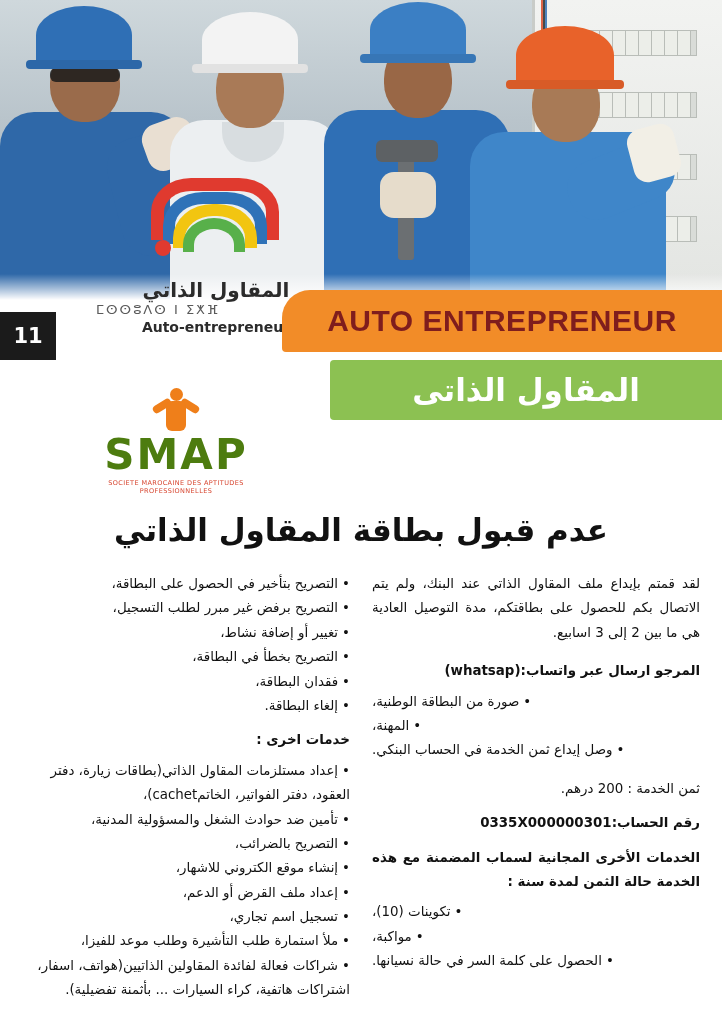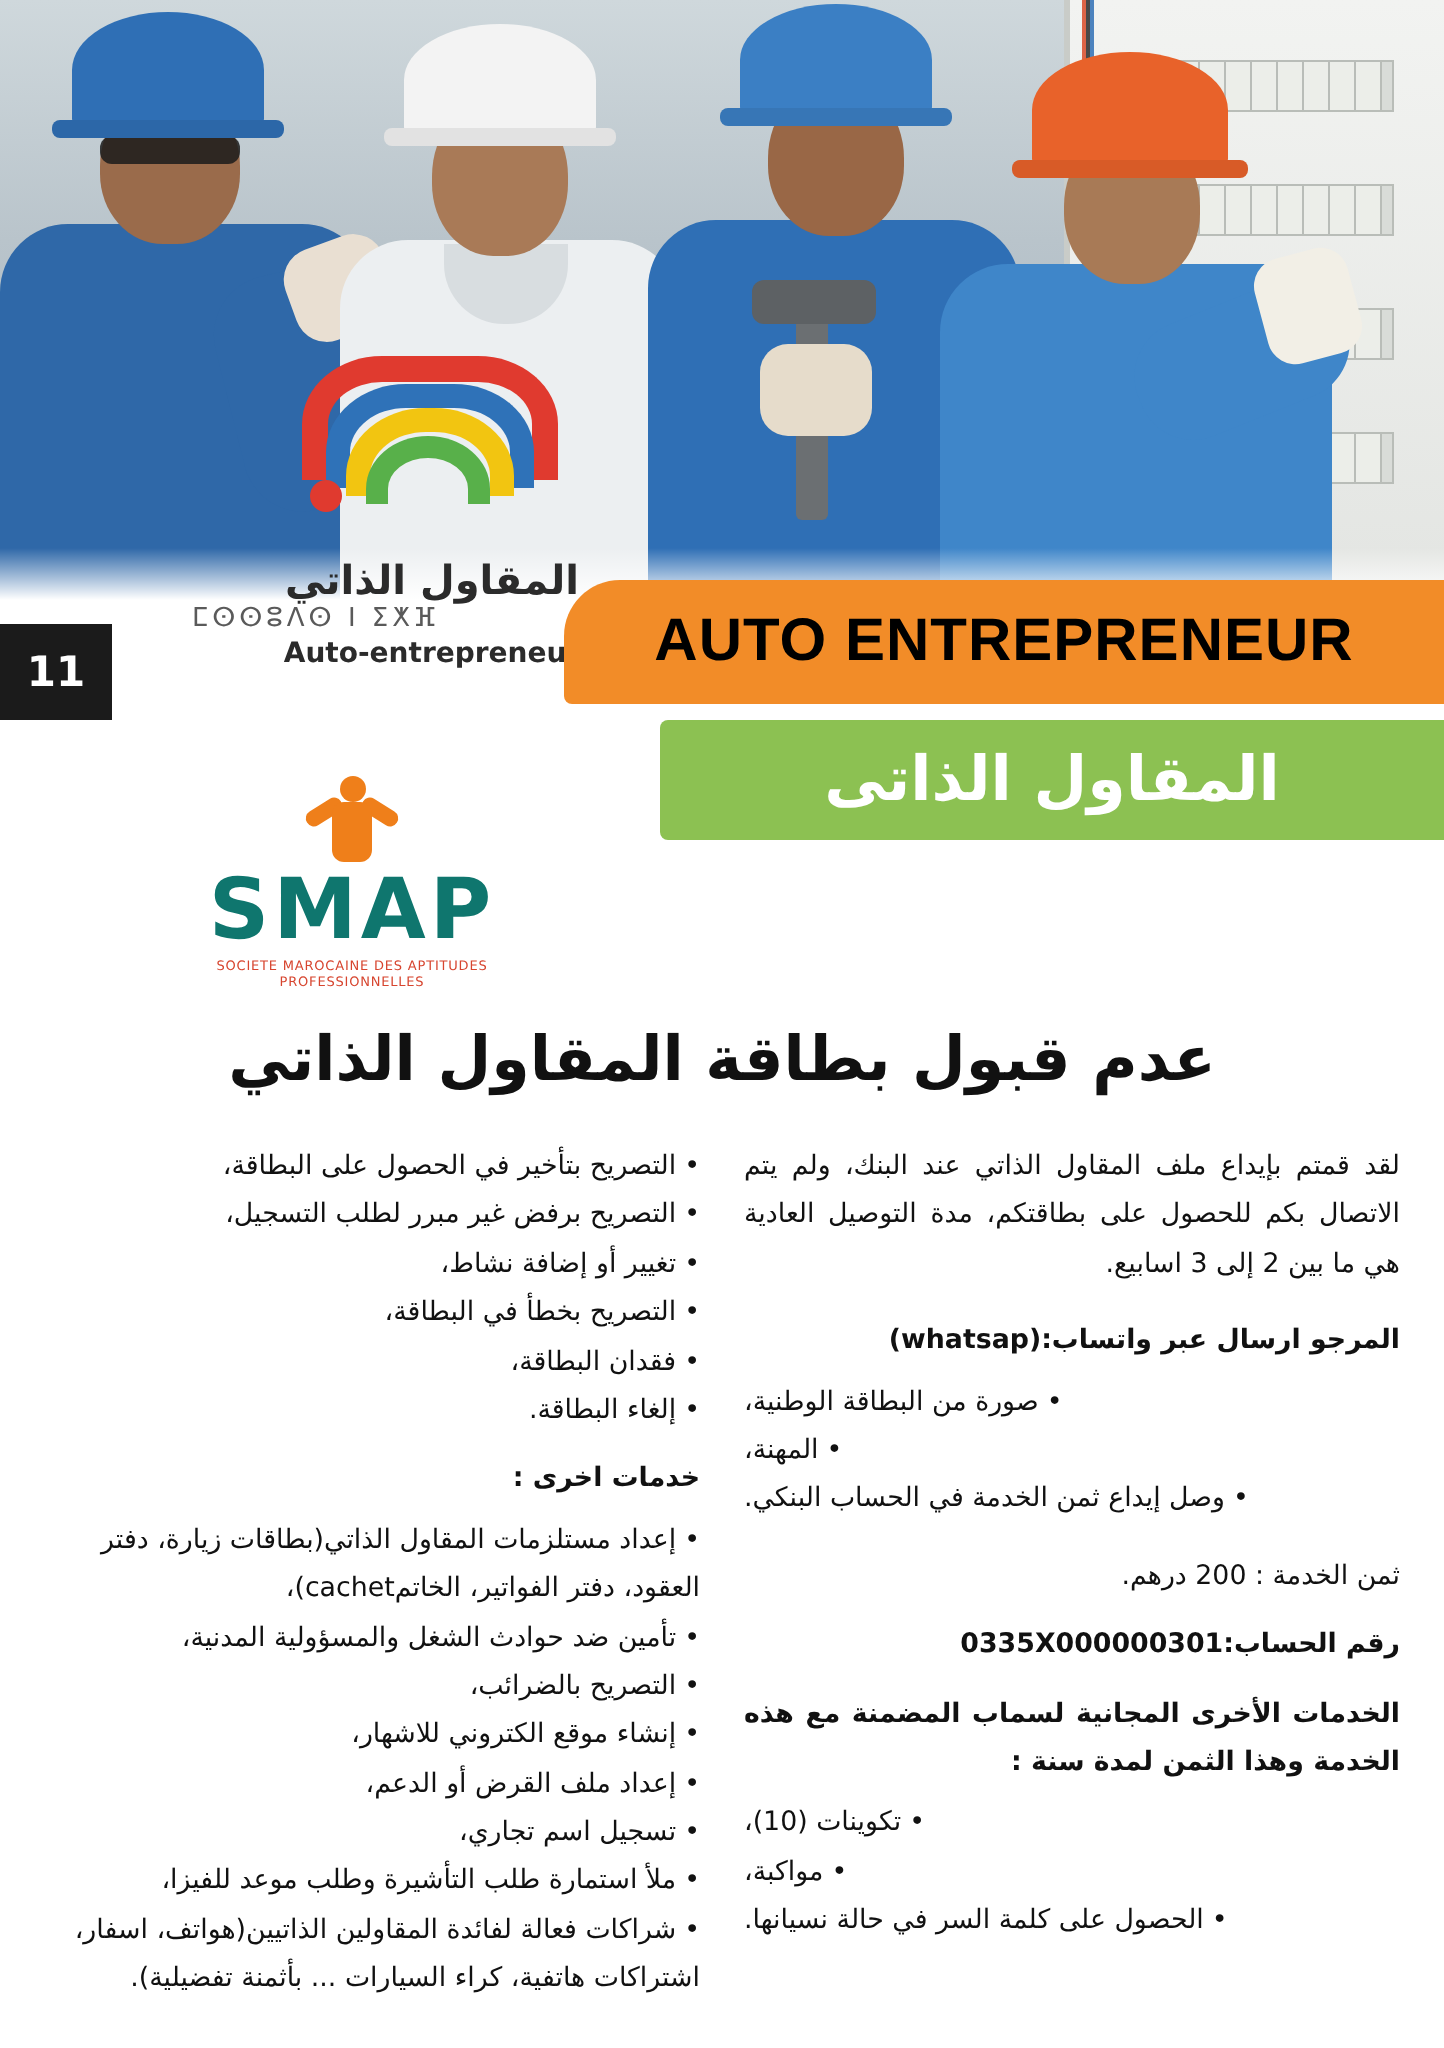--- a/index.html
+++ b/index.html
@@ -121,21 +121,21 @@
   
   .banner-orange {
     position: absolute;
     left: 282px; top: 290px;
     width: 440px; height: 62px;
     background: #f28c28;
     border-radius: 28px 0 0 4px;
     display: flex; align-items: center; justify-content: center;
   }
   .banner-orange span {
-    color: #000000;
+    color: #7f1d1d;
     font-size: 30px;
     font-weight: bold;
     letter-spacing: 0.5px;
     font-family: "Liberation Sans", sans-serif;
     direction: ltr;
   }
   .banner-green {
     position: absolute;
     left: 330px; top: 360px;
     width: 392px; height: 60px;
@@ -178,21 +178,21 @@
   }
 
   
   .smap-logo { position: absolute; left: 86px; top: 388px; width: 180px; height: 100px; text-align: center; }
   .smap-fig { position: relative; width: 48px; height: 44px; margin: 0 auto 2px; }
   .smap-fig .h { position: absolute; left: 18px; top: 0; width: 13px; height: 13px; border-radius: 50%; background: #ef7f1a; }
   .smap-fig .b { position: absolute; left: 14px; top: 13px; width: 20px; height: 30px; background: #ef7f1a; border-radius: 6px; }
   .smap-fig .a1 { position: absolute; left: 0px; top: 14px; width: 20px; height: 8px; background: #ef7f1a; border-radius: 4px; transform: rotate(-32deg); }
   .smap-fig .a2 { position: absolute; right: 0px; top: 14px; width: 20px; height: 8px; background: #ef7f1a; border-radius: 4px; transform: rotate(32deg); }
   .smap-word {
-    font-size: 42px; font-weight: bold; color: #0f766e; letter-spacing: 2px;
+    font-size: 42px; font-weight: bold; color: #4d7c0f; letter-spacing: 2px;
     direction: ltr; line-height: 1;
   }
   .smap-sub {
     font-size: 6.5px; color: #d7452f; letter-spacing: .4px; direction: ltr; margin-top: 3px;
   }
 
   
   .headline {
     position: absolute;
     left: 0; top: 512px; width: 722px;
@@ -379,21 +379,21 @@
       <p class="strong-line">المرجو ارسال عبر واتساب:(whatsap)</p>
       <ul class="bullets list-center">
         <li>صورة من البطاقة الوطنية،</li>
         <li>المهنة،</li>
         <li>وصل إيداع ثمن الخدمة في الحساب البنكي.</li>
       </ul>
 
       <p class="price-line">ثمن الخدمة : 200 درهم.</p>
       <p class="account-line">رقم الحساب:0335X000000301</p>
 
-      <p class="strong-line">الخدمات الأخرى المجانية لسماب المضمنة مع هذه الخدمة وهذا الثمن لمدة سنة :</p>
+      <p class="strong-line">الخدمات الأخرى المجانية لسماب المضمنة مع هذه الخدمة حالة الثمن لمدة سنة :</p>
       <ul class="bullets list-center">
         <li>تكوينات (10)،</li>
         <li>مواكبة،</li>
         <li>الحصول على كلمة السر في حالة نسيانها.</li>
       </ul>
     </div>
 
     <div class="col left-col">
       <ul class="bullets">
         <li>التصريح بتأخير في الحصول على البطاقة،</li>

